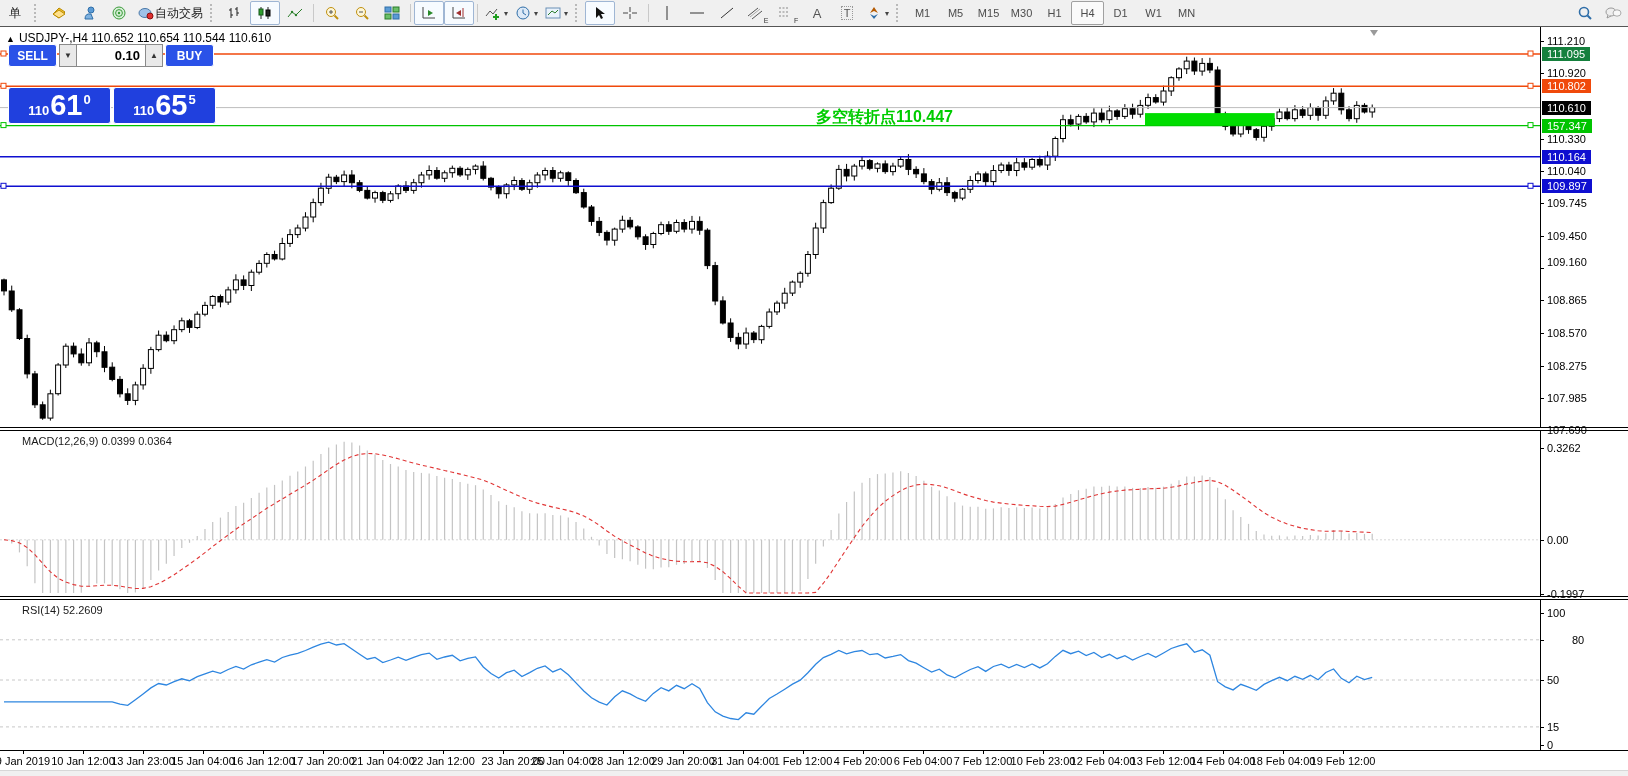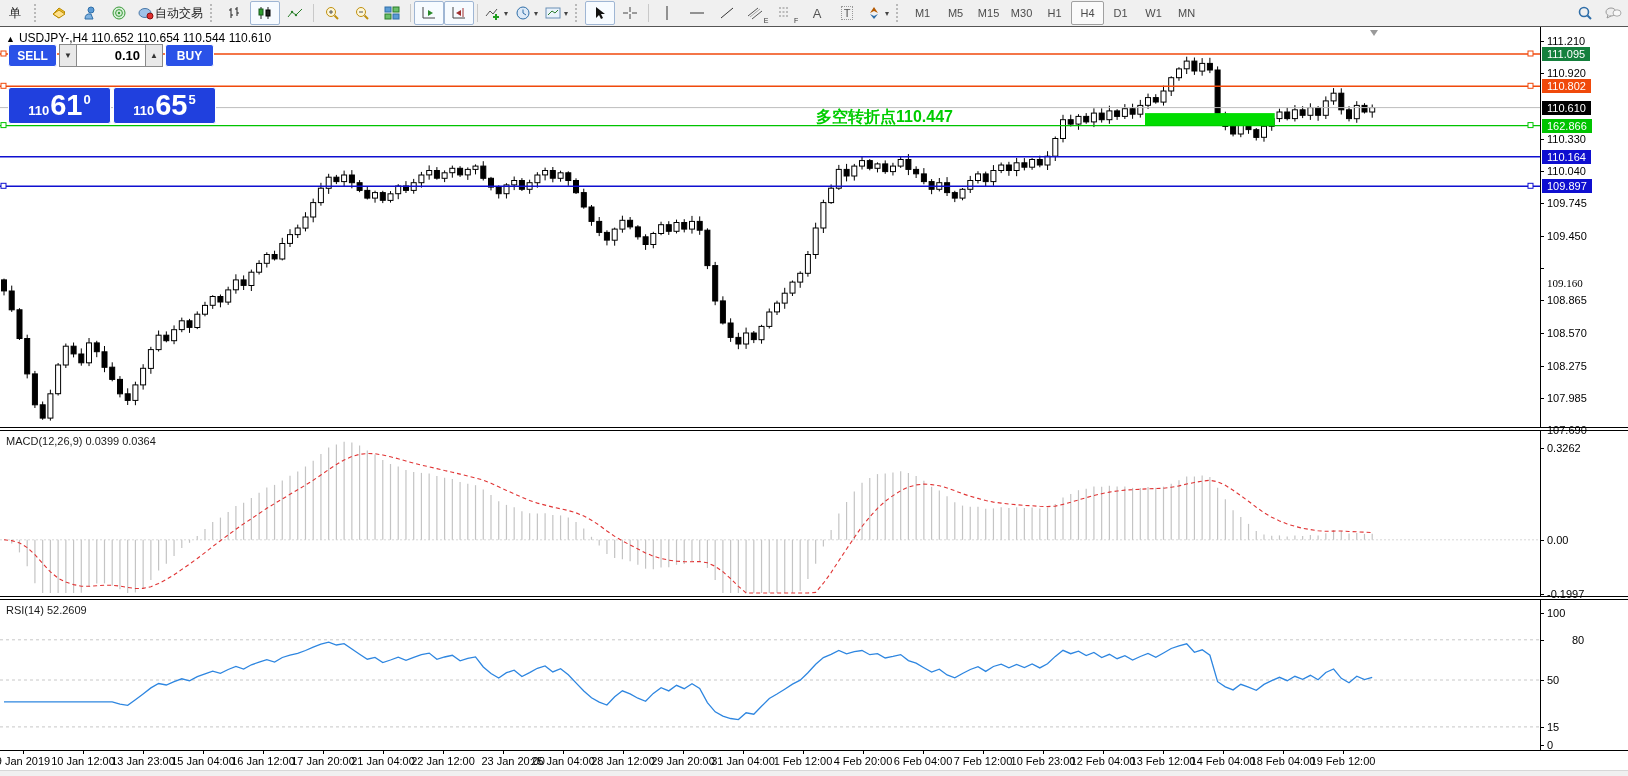--- a/index.html
+++ b/index.html
@@ -21,21 +21,21 @@
   .cjk{font-size:12px;color:#222;}
   
   .chartwin{position:absolute;left:0;top:27px;width:1628px;height:743px;background:#fff;}
   .chart-title{position:absolute;left:6px;top:4px;font-size:12px;color:#000;z-index:6;}
   .chart-title .tri{font-size:9px;margin-right:4px;}
   svg.panel{position:absolute;left:0;display:block;}
   .hsep{position:absolute;left:0;width:1628px;height:4px;background:#fff;
         border-top:1px solid #000;border-bottom:1px solid #000;box-sizing:border-box;z-index:4;}
   .vframe{position:absolute;left:1540px;top:0;width:1px;height:723px;background:#000;z-index:3;}
   .bframe{position:absolute;left:0;top:723px;width:1628px;height:1px;background:#000;z-index:3;}
-  .ind-label{position:absolute;left:6px;font-size:11px;color:#1a1a1a;z-index:5;}
+  .ind-label{position:absolute;left:22px;font-size:11px;color:#1a1a1a;z-index:5;}
   
   .ytick{position:absolute;left:1547px;font-size:11px;color:#000;z-index:4;}
   .ydash{position:absolute;left:1540px;width:4px;height:1px;background:#000;z-index:4;}
   .ptag{position:absolute;left:1542px;height:14px;line-height:14px;padding:0 5px;font-size:11px;
         color:#fff;z-index:5;}
   
   .xlab{position:absolute;width:84px;text-align:center;font-size:11px;color:#000;top:728px;z-index:4;}
   .xdash{position:absolute;top:723px;width:1px;height:4px;background:#000;z-index:4;}
   
   .annot{position:absolute;font-size:16px;font-weight:bold;z-index:6;}
@@ -857,35 +857,35 @@
         <div class="ytick" style="top: 40.305px;">110.920</div>
         <div class="ydash" style="top: 111.5px;"></div>
         <div class="ytick" style="top: 105.5px;">110.330</div>
         <div class="ydash" style="top: 143.545px;"></div>
         <div class="ytick" style="top: 137.545px;">110.040</div>
         <div class="ydash" style="top: 176.142px;"></div>
         <div class="ytick" style="top: 170.142px;">109.745</div>
         <div class="ydash" style="top: 208.74px;"></div>
         <div class="ytick" style="top: 202.74px;">109.450</div>
         <div class="ydash" style="top: 240.785px;"></div>
-        <div class="ytick" style="top: 250px; font-family: Liberation Serif, serif;">109.160</div>
+        <div class="ytick" style="top: 229px;">109.160</div>
         <div class="ydash" style="top: 273.383px;"></div>
         <div class="ytick" style="top: 267.383px;">108.865</div>
         <div class="ydash" style="top: 305.98px;"></div>
         <div class="ytick" style="top: 299.98px;">108.570</div>
         <div class="ydash" style="top: 338.577px;"></div>
         <div class="ytick" style="top: 332.577px;">108.275</div>
         <div class="ydash" style="top: 370.622px;"></div>
         <div class="ytick" style="top: 364.622px;">107.985</div>
         <div class="ydash" style="top: 403.22px;"></div>
         <div class="ytick" style="top: 397.22px;">107.690</div>
         <div class="ptag" style="top: 19.9675px; background: #15803d;">111.095</div>
         <div class="ptag" style="top: 52.344px; background: rgb(240, 73, 11);">110.802</div>
         <div class="ptag" style="top: 73.56px; background: rgb(0, 0, 0);">110.610</div>
-        <div class="ptag" style="top: 91.5715px; background: rgb(0, 196, 0);">162.866</div>
+        <div class="ptag" style="top: 91.5715px; background: rgb(0, 196, 0);">157.347</div>
         <div class="ptag" style="top: 122.843px; background: rgb(15, 15, 208);">110.164</div>
         <div class="ptag" style="top: 152.346px; background: rgb(15, 15, 208);">109.897</div>
         <div class="ydash" style="top: 421px;"></div>
         <div class="ytick" style="top: 415px;">0.3262</div>
         <div class="ydash" style="top: 512.8px;"></div>
         <div class="ytick" style="top: 506.8px;">0.00</div>
         <div class="ydash" style="top: 567px;"></div>
         <div class="ytick" style="top: 561px;">-0.1997</div>
         <div class="ydash" style="top: 586px;"></div>
         <div class="ytick" style="top: 580px;">100</div>

